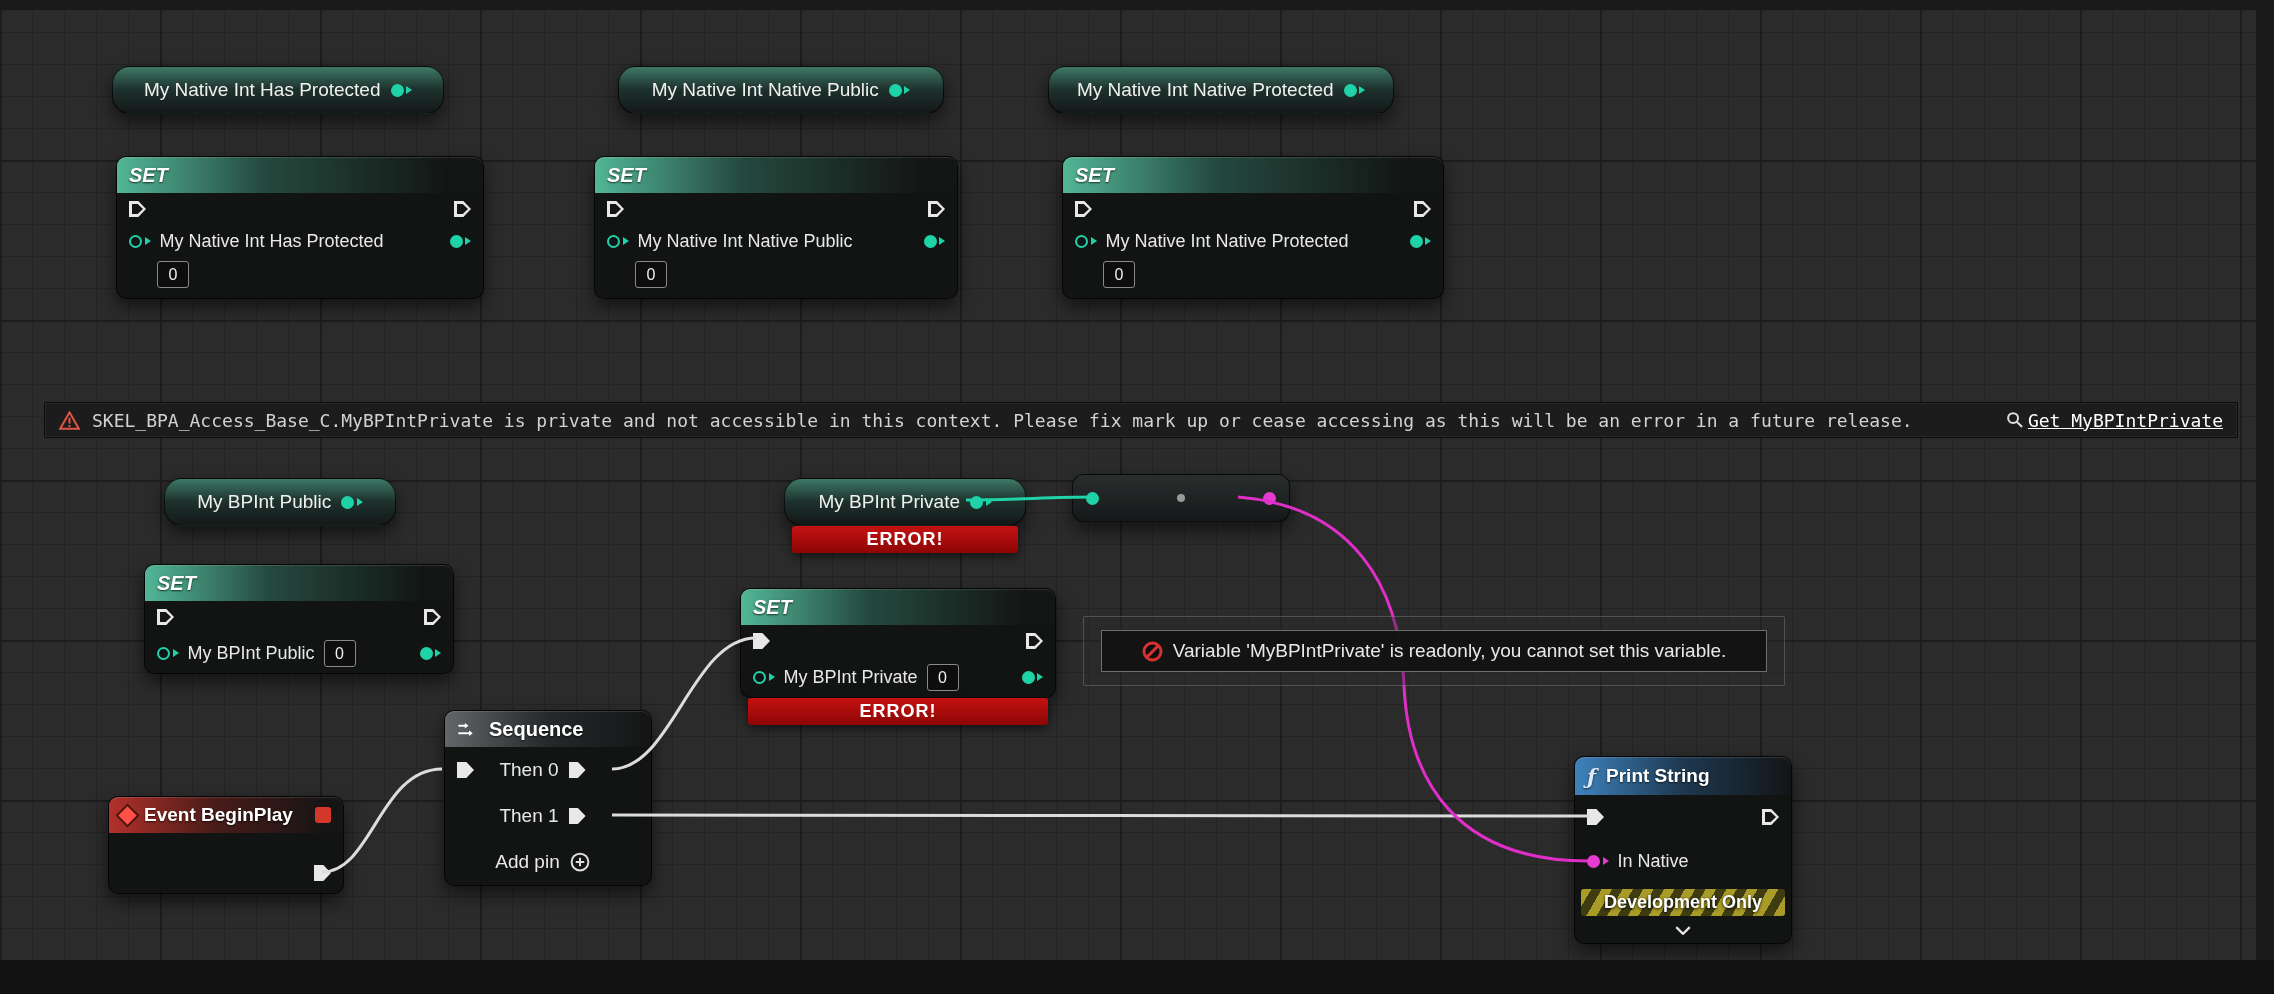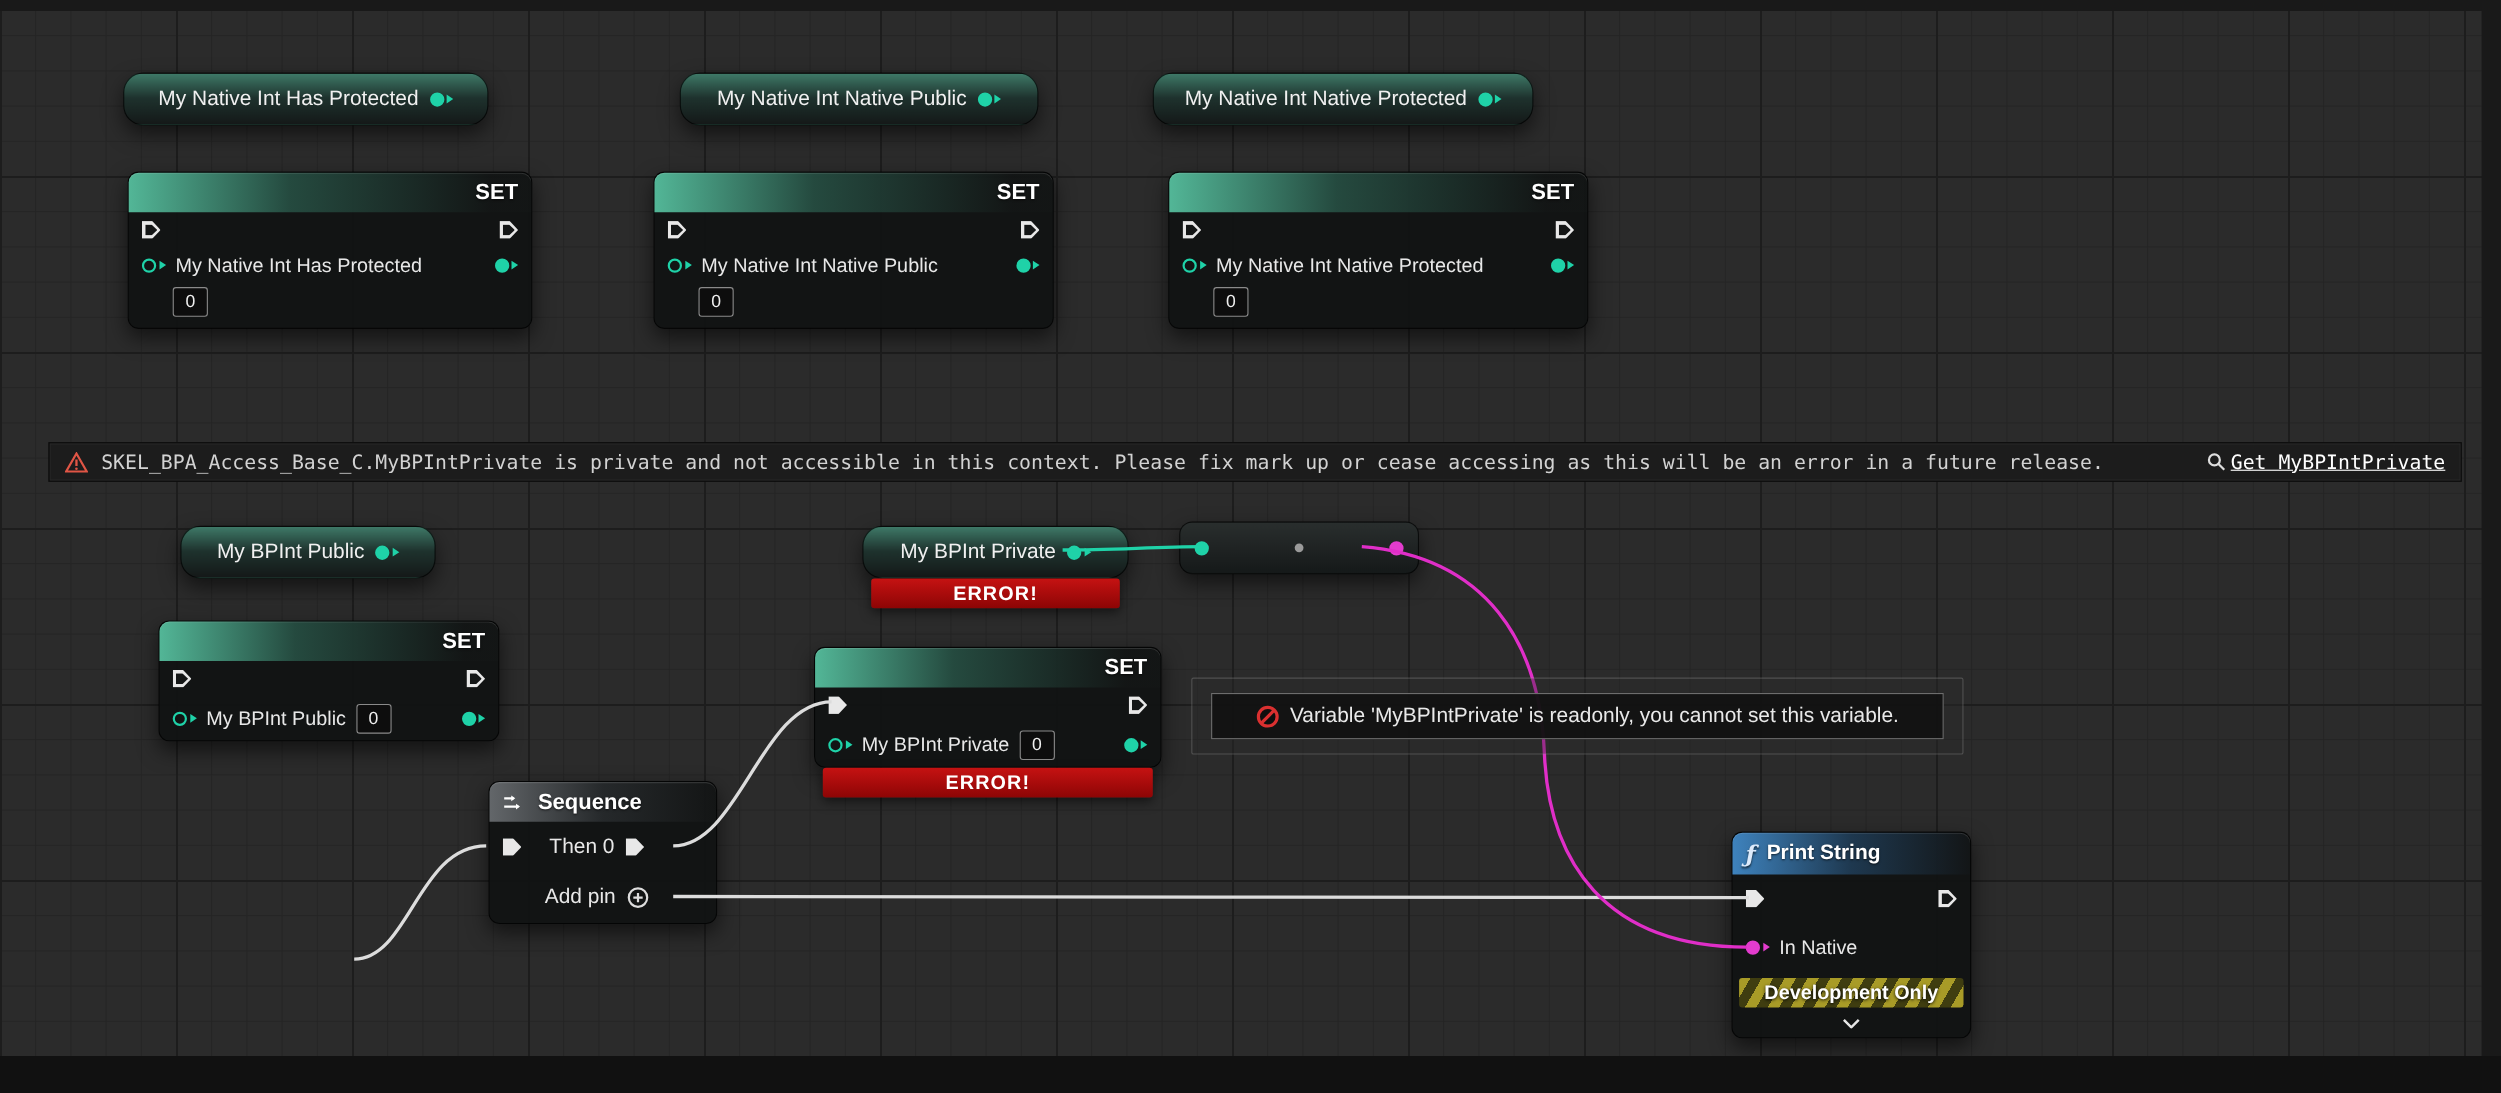--- a/index.html
+++ b/index.html
@@ -23,22 +23,22 @@
   
   .getter{display:flex;align-items:center;justify-content:center;gap:10px;height:46px;
     border-radius:18px;padding:0 14px;
     background:linear-gradient(180deg,rgba(96,200,168,0.55) 0%,rgba(46,92,80,0.38) 48%,rgba(20,24,23,0.15) 100%),#141818;}
   .g-label{font-size:19px;color:#f0f0f0;white-space:nowrap;}
 
   
   .hdr{height:36px;display:flex;align-items:center;gap:10px;padding:0 12px;
     border-radius:9px 9px 0 0;font-weight:bold;font-size:20px;color:#fff;
     text-shadow:0 1px 2px rgba(0,0,0,0.7);box-shadow:inset 0 1px 0 rgba(255,255,255,0.12);}
-  .hdr-set{justify-content:flex-end;
-    background:linear-gradient(90deg,rgba(88,196,162,0.92) 0%,rgba(52,118,98,0.55) 40%,rgba(28,34,32,0.12) 90%);}
+  .hdr-set{justify-content:flex-start;
+    background:linear-gradient(90deg,rgba(88,196,162,0.92) 0%,rgba(52,118,98,0.55) 40%,rgba(28,34,32,0.12) 90%);font-style:italic;}
   .hdr-seq{background:linear-gradient(90deg,rgba(165,170,176,0.55) 0%,rgba(78,84,90,0.32) 50%,rgba(32,32,32,0.1) 100%);}
   .hdr-event{background:linear-gradient(90deg,rgba(196,52,44,0.9) 0%,rgba(118,34,28,0.55) 45%,rgba(34,22,20,0.12) 95%);}
   .hdr-fn{background:linear-gradient(90deg,rgba(66,140,204,0.92) 0%,rgba(40,86,128,0.55) 50%,rgba(24,30,38,0.15) 100%);font-size:19px;}
 
   
   .exec-row{position:relative;height:32px;}
   .var-row{display:flex;align-items:center;gap:9px;padding:0 12px;height:32px;font-size:18px;}
   .val-row{padding:4px 12px 10px 40px;}
   .spacer{flex:1;}
 
@@ -326,28 +326,40 @@
         <path d="M11 8 L14.4 10.5 L11 13 Z" fill="#ffffff"></path>
       </svg>
       <span>Sequence</span>
     </div>
     <div class="seq-row">
       <span class="exec" style="position:absolute;left:12px;top:15px"></span>
       <span>Then 0</span>
       <span class="exec"></span>
     </div>
     <div class="seq-row">
+      <span>Then 1</span>
+      <span class="exec"></span>
+    </div>
+    <div class="seq-row">
       <span>Add pin</span>
       <svg class="icon-svg" width="20" height="20" viewBox="0 0 16 16">
         <circle cx="8" cy="8" r="6.7" fill="none" stroke="#dddddd" stroke-width="1.6"></circle>
         <path d="M8 4.6 v6.8 M4.6 8 h6.8" stroke="#dddddd" stroke-width="1.6"></path>
       </svg>
     </div>
   </div>
 
+  <div class="node" style="left:108px;top:796px;width:234px;height:96px">
+    <div class="hdr hdr-event">
+      <span class="diamond"></span>
+      <span style="font-size:19px">Event BeginPlay</span>
+      <span class="redbox"></span>
+    </div>
+    <span class="exec" style="position:absolute;right:12px;bottom:12px"></span>
+  </div>
 
   <div class="node" style="left:1574px;top:756px;width:216px">
     <div class="hdr hdr-fn" style="height:38px">
       <span class="fnicon">ƒ</span>
       <span>Print String</span>
     </div>
     <div class="exec-row" style="height:44px">
       <span class="exec abs-l" style="top:14px"></span>
       <span class="exec hollow abs-r" style="top:14px"></span>
     </div>

